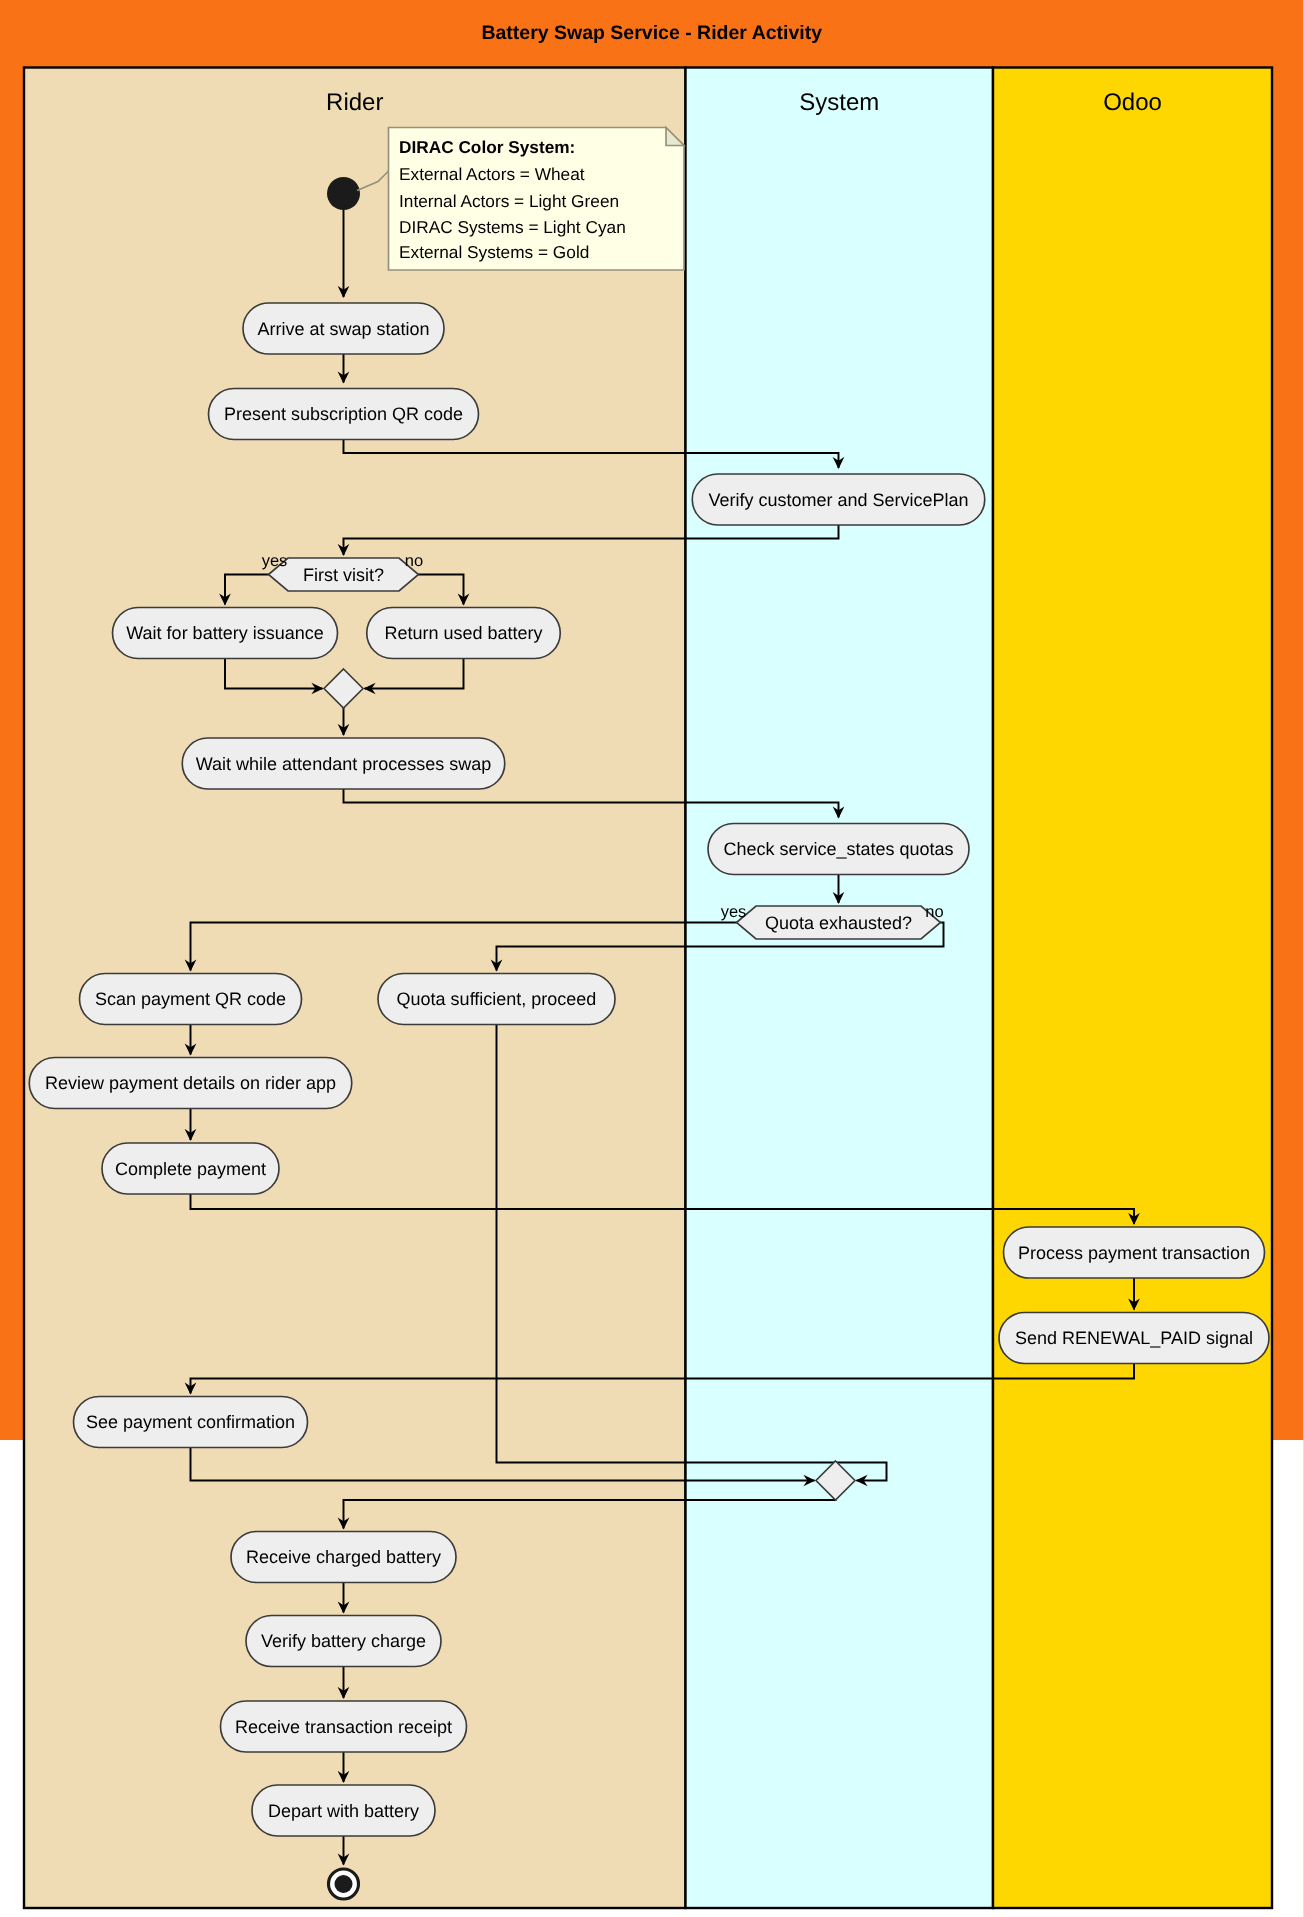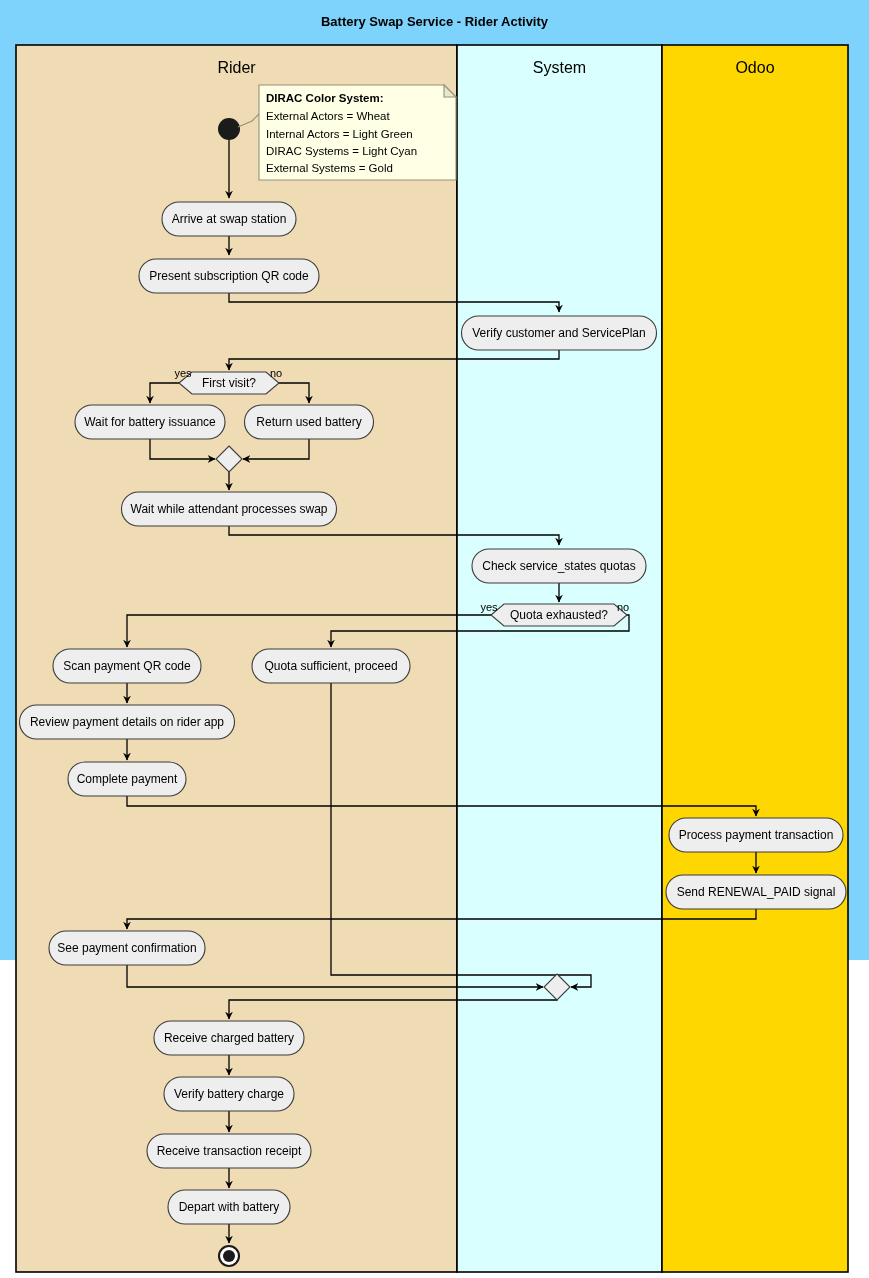--- a/index.html
+++ b/index.html
@@ -10,21 +10,21 @@
     height: 1278px;
     overflow: hidden;
   }
   body {
     font-family: "Liberation Sans", sans-serif;
   }
   #canvas {
     position: relative;
     width: 869px;
     height: 960px;
-    background: #7dd3fc;
+    background: #f97316;
     text-align: center;
   }
   svg { display: block; }
   .diagram-title {
     font-family: "Liberation Sans", sans-serif;
     font-size: 13px;
     font-weight: bold;
     fill: #000000;
   }
   .lane-header {

